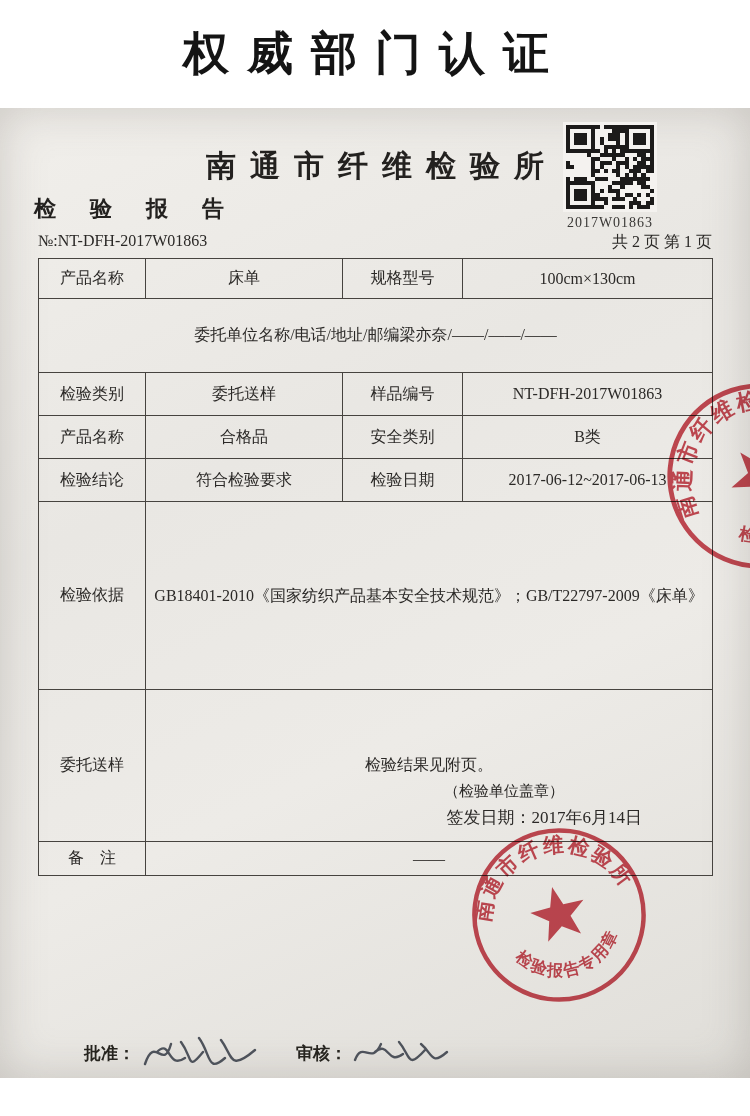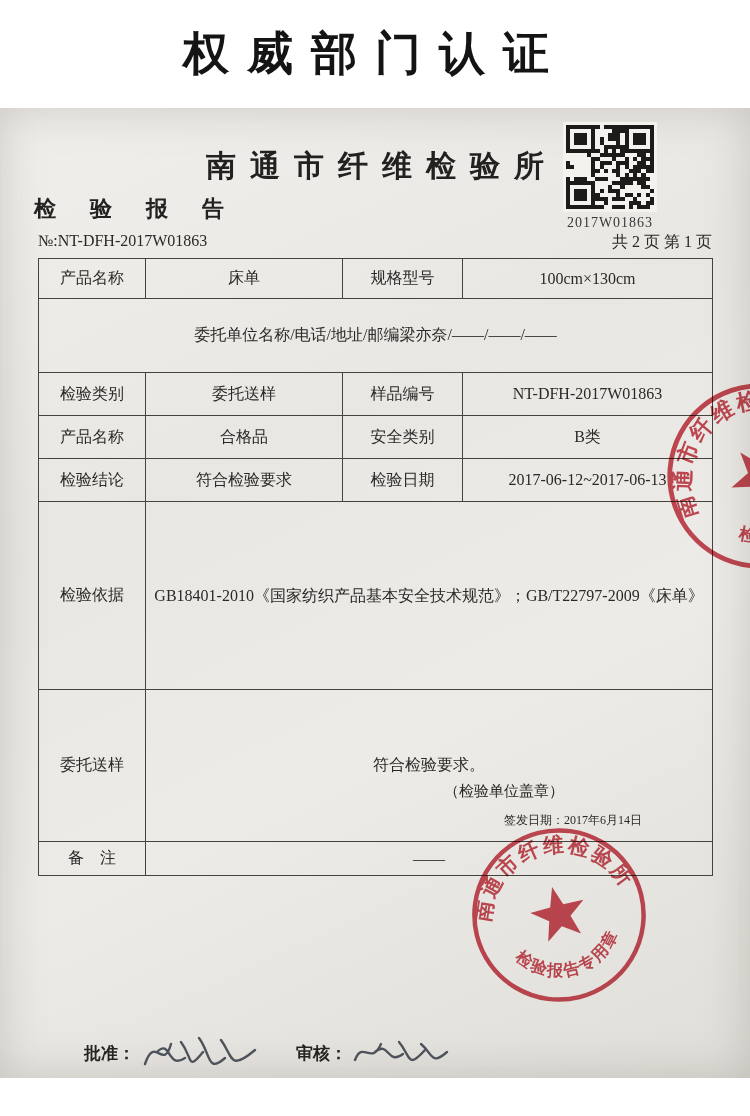--- a/index.html
+++ b/index.html
@@ -36,21 +36,21 @@
                  border-collapse:collapse; table-layout:fixed; font-size:16px; color:#2b2927;border-radius:23px; }
   table.report td { border:1px solid #46433f; text-align:center; vertical-align:middle; padding:2px 4px; }
   tr.r1{height:40px} tr.r2{height:44px} tr.r3{height:74px} tr.r4{height:60px}
   tr.r5{height:43px} tr.r6{height:43px} tr.r7{height:43px} tr.r8{height:43px}
   tr.r9{height:188px} tr.r10{height:152px} tr.r11{height:34px}
   td.left { text-align:left; padding-left:12px; }
   td.top-left { text-align:left; vertical-align:top; padding:12px 14px; line-height:1.6; }
   .two-line { line-height:1.25; }
   td.conclusion-cell { position:relative; text-align:left; vertical-align:top; padding:24px 18px 12px 30px; }
   .seal-hint { position:absolute; right:148px; bottom:40px; font-size:15px; }
-  .issue-date { position:absolute; right:70px; bottom:12px; font-size:12px; }
+  .issue-date { position:absolute; right:70px; bottom:12px; font-size:17px; }
 
   
   .stamp { position:absolute; mix-blend-mode:multiply; opacity:.88; color:#c4333f; }
   .stamp-main { left:469px; top:717px; width:180px; height:180px; transform:rotate(-14deg); }
   .stamp-edge { left:664px; top:272px; width:192px; height:192px; transform:rotate(-40deg); }
   .stamp svg { width:100%; height:100%; display:block; }
   .stamp text { fill:currentColor; font-weight:700; font-family:"Liberation Serif",serif; }
   .ring-t { font-size:23px; letter-spacing:3px; }
   .bot-t { font-size:18px; letter-spacing:2px; }
 
@@ -369,21 +369,21 @@
           <td>检验日期</td>
           <td>2017-06-12~2017-06-13</td>
         </tr>
         <tr class="r9">
           <td>检验依据</td>
           <td colspan="3" class="top-left">GB18401-2010《国家纺织产品基本安全技术规范》；GB/T22797-2009《床单》</td>
         </tr>
         <tr class="r10">
           <td>委托送样</td>
           <td colspan="3" class="conclusion-cell">
-            <div>符合检验要求。</div>
+            <div>检验结果见附页。</div>
             <div class="seal-hint">（检验单位盖章）</div>
             <div class="issue-date">签发日期：2017年6月14日</div>
           </td>
         </tr>
         <tr class="r11">
           <td>备　注</td>
           <td colspan="3" class="left">——</td>
         </tr>
       </tbody>
         </table>

